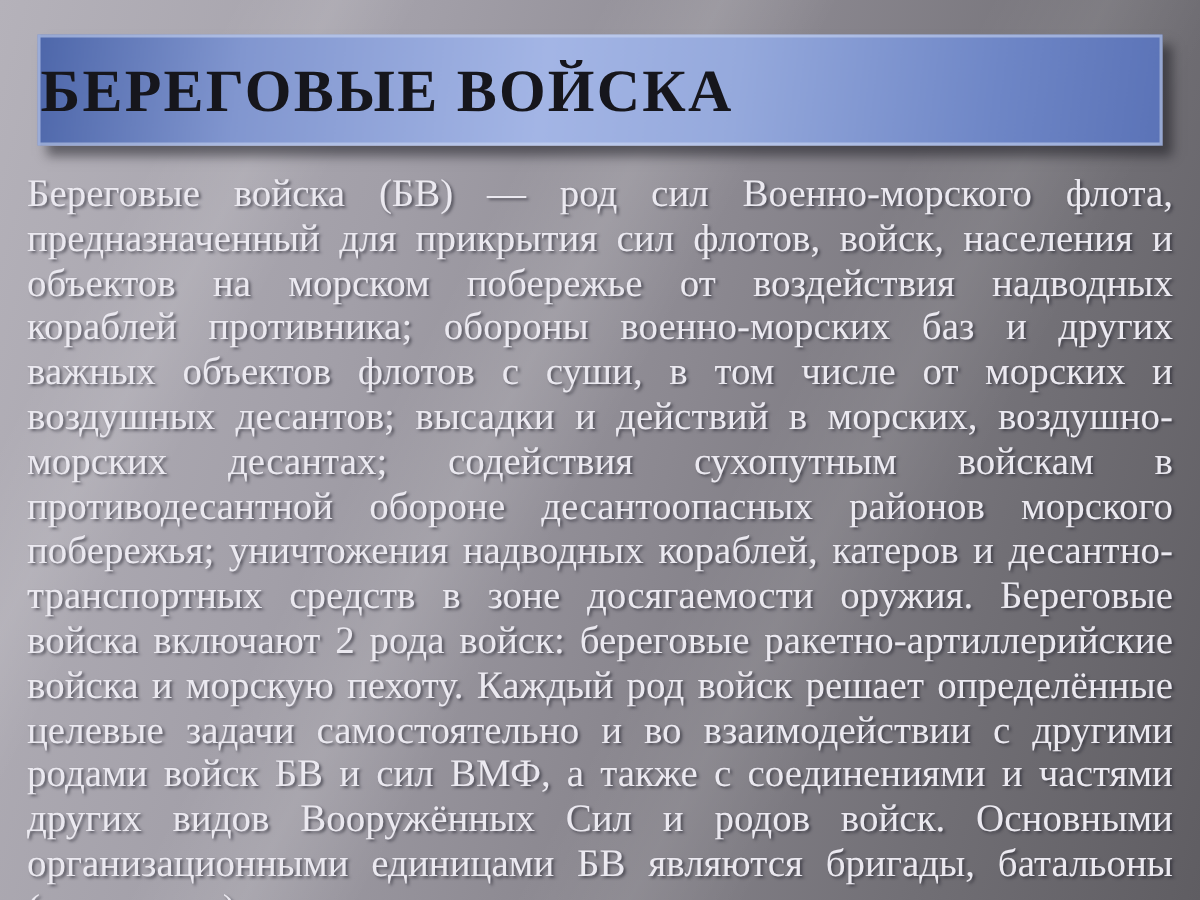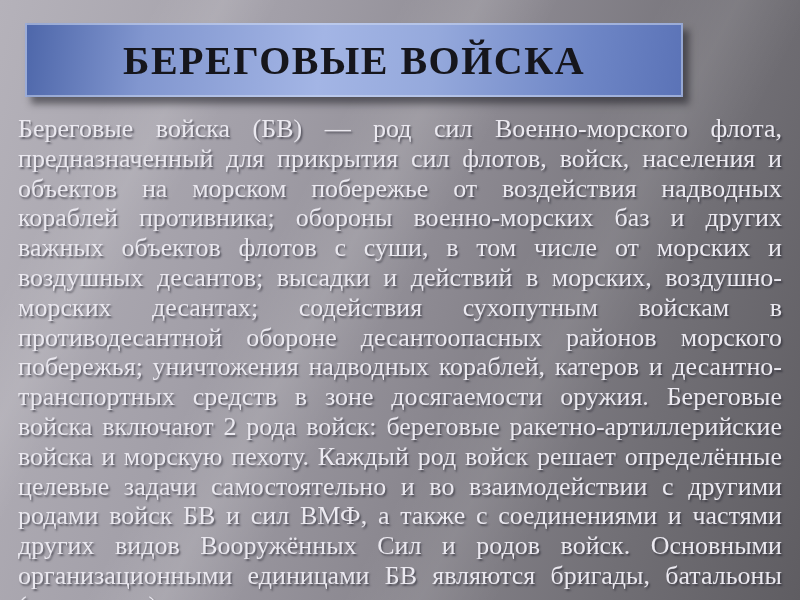--- a/index.html
+++ b/index.html
@@ -17,26 +17,25 @@
     background:
       linear-gradient(118deg, rgba(255,255,255,0) 14%, rgba(255,255,255,0.10) 20%, rgba(255,255,255,0) 25%),
       linear-gradient(118deg, rgba(255,255,255,0) 36%, rgba(255,255,255,0.12) 43%, rgba(255,255,255,0) 50%),
       linear-gradient(118deg, rgba(255,255,255,0) 59%, rgba(255,255,255,0.08) 66%, rgba(255,255,255,0) 73%),
       linear-gradient(105deg, #b5b2ba 0%, #a29fa8 30%, #8b8890 55%, #716f75 80%, #5f5d62 100%);
   }
   .title-banner {
     position: absolute;
     left: 25px;
     top: 23px;
-    width: 658px;
+    width: 750px;
     height: 74px;
     box-sizing: border-box;
     display: flex;
     align-items: center;
-    justify-content: center;
     background: linear-gradient(97deg, #4e67aa 0%, #8196cf 18%, #a3b5e5 45%, #95a9dc 62%, #6e86c6 85%, #5b73b7 100%);
     border: 2px solid rgba(208, 218, 242, 0.55);
     box-shadow: 6px 7px 7px rgba(18, 18, 24, 0.5);
   }
   .title-text {
     font-size: 40px;
     font-weight: bold;
     letter-spacing: 1.5px;
     color: #16161c;
     white-space: nowrap;

